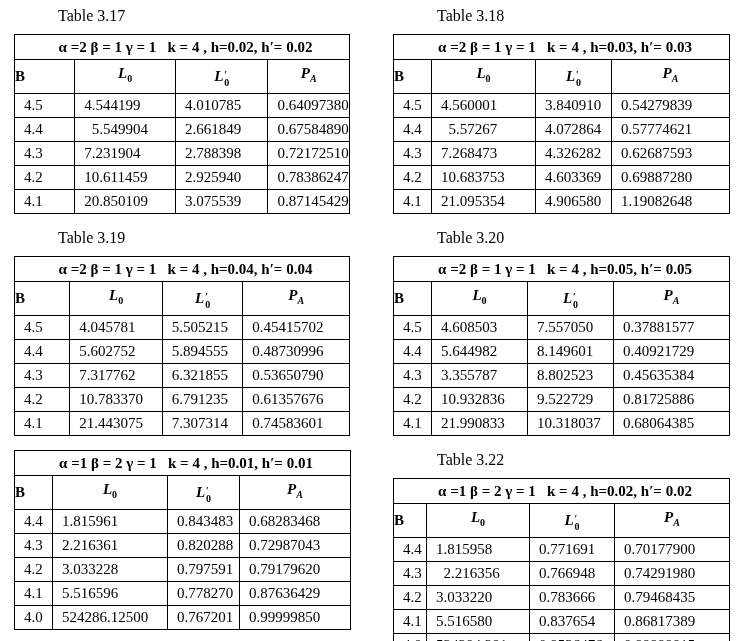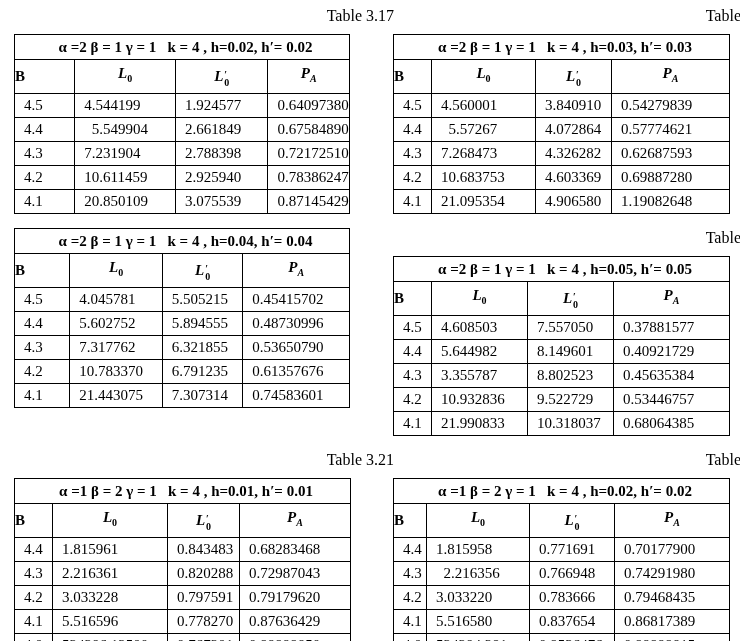--- a/index.html
+++ b/index.html
@@ -11,21 +11,21 @@
     box-sizing: border-box; width: 740px; height: 641px;
     padding: 6px 5px 0 14px;
     display: grid;
     grid-template-columns: 336px 336px;
     column-gap: 43px;
     row-gap: 14px;
     align-content: start;
   }
   .cell { width: 336px; }
   .tbl-title {
-    font-size: 16px; text-align: right; height: 19px; line-height: 19px;
+    font-size: 16px; text-align: left; height: 19px; line-height: 19px;
     position: relative; left: 44px; margin-bottom: 9px;
   }
   table.tbl {
     border-collapse: collapse; table-layout: fixed; width: 100%;
   }
   .tbl td, .tbl th {
     border: 1px solid #000000; overflow: hidden; white-space: pre;
   }
   .tbl tr.params td {
     font-weight: bold; font-size: 15px; line-height: 18px;
@@ -72,21 +72,21 @@
         </tr>
         <tr class="cols">
             <th class="col-b">B</th>
             <th class="col-c"><i>L</i><sub>0</sub></th>
             <th class="col-c"><i>L</i><span class="ss"><span class="sst">′</span><span class="ssb">0</span></span></th>
             <th class="col-c"><i>P</i><sub class="it">A</sub></th>
           </tr>
       <tr>
             <td class="data bcol">4.5</td>
             <td class="data">4.544199</td>
-            <td class="data">1.924577</td>
+            <td class="data">4.010785</td>
             <td class="data">0.64097380</td>
           </tr>
           <tr>
             <td class="data bcol">4.4</td>
             <td class="data">  5.549904</td>
             <td class="data">2.661849</td>
             <td class="data">0.67584890</td>
           </tr>
           <tr>
             <td class="data bcol">4.3</td>
@@ -157,20 +157,21 @@
             <td class="data bcol">4.1</td>
             <td class="data">21.095354</td>
             <td class="data">4.906580</td>
             <td class="data">1.19082648</td>
           </tr>
         </tbody>
     </table>
   </section>
 
   <section class="cell">
+    <div class="tbl-title">Table 3.19</div>
     <table class="tbl">
       <colgroup>
           <col style="width: 55px;">
           <col style="width: 92px;">
           <col style="width: 80px;">
           <col style="width: 106px;">
         </colgroup>
       <tbody>
         <tr class="params">
           <td colspan="4">α =2 β = 1 γ = 1   k = 4 , h=0.04, h′= 0.04</td>
@@ -249,34 +250,33 @@
           <tr>
             <td class="data bcol">4.3</td>
             <td class="data">3.355787</td>
             <td class="data">8.802523</td>
             <td class="data">0.45635384</td>
           </tr>
           <tr>
             <td class="data bcol">4.2</td>
             <td class="data">10.932836</td>
             <td class="data">9.522729</td>
-            <td class="data">0.53446757</td>
+            <td class="data">0.81725886</td>
           </tr>
           <tr>
             <td class="data bcol">4.1</td>
             <td class="data">21.990833</td>
             <td class="data">10.318037</td>
             <td class="data">0.68064385</td>
           </tr>
         </tbody>
     </table>
   </section>
 
   <section class="cell">
-    <div class="tbl-title">Table 3.21</div>
     <table class="tbl">
       <colgroup>
           <col style="width: 38px;">
           <col style="width: 115px;">
           <col style="width: 72px;">
           <col style="width: 111px;">
         </colgroup>
       <tbody>
         <tr class="params">
           <td colspan="4">α =1 β = 2 γ = 1   k = 4 , h=0.01, h′= 0.01</td>

